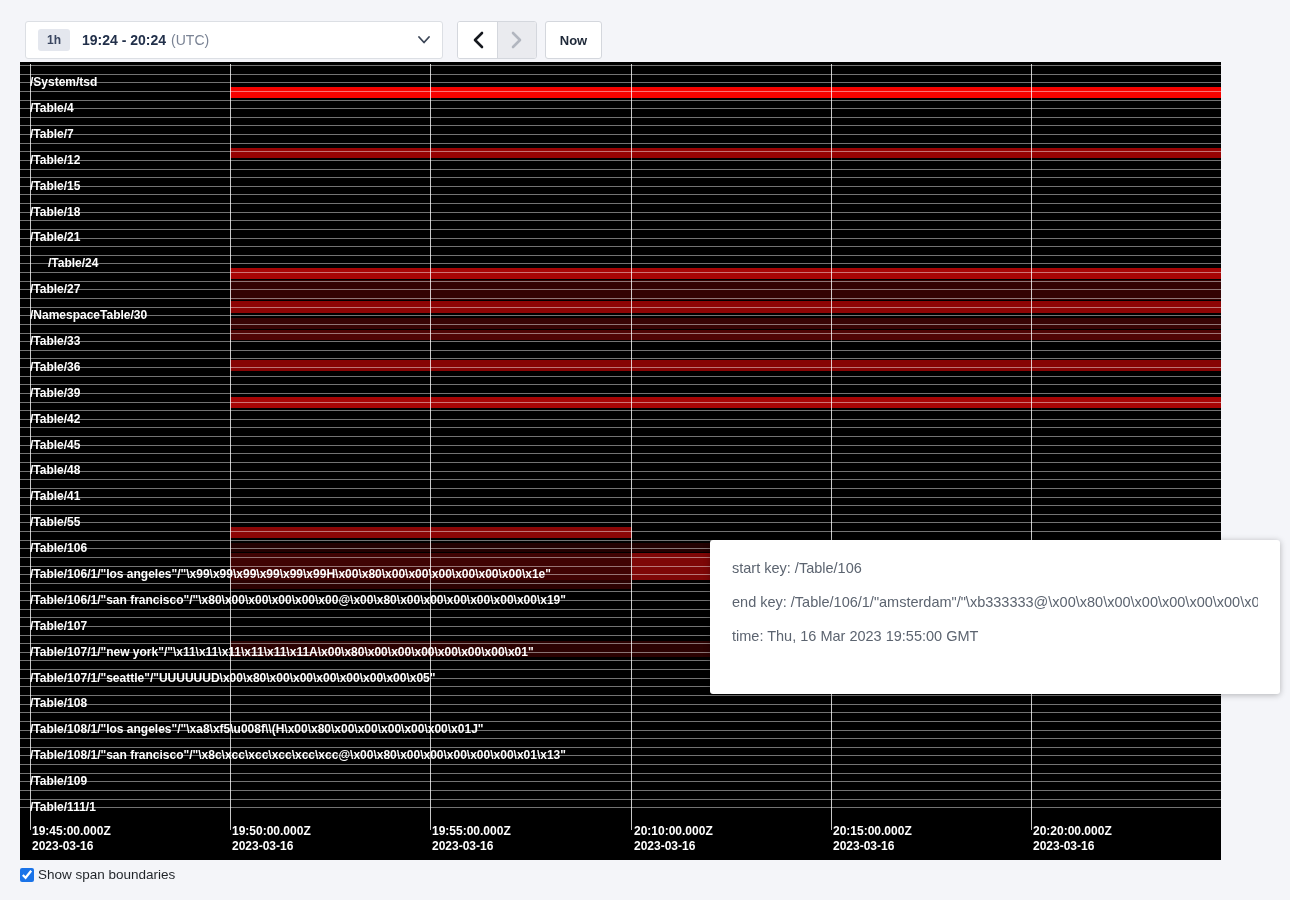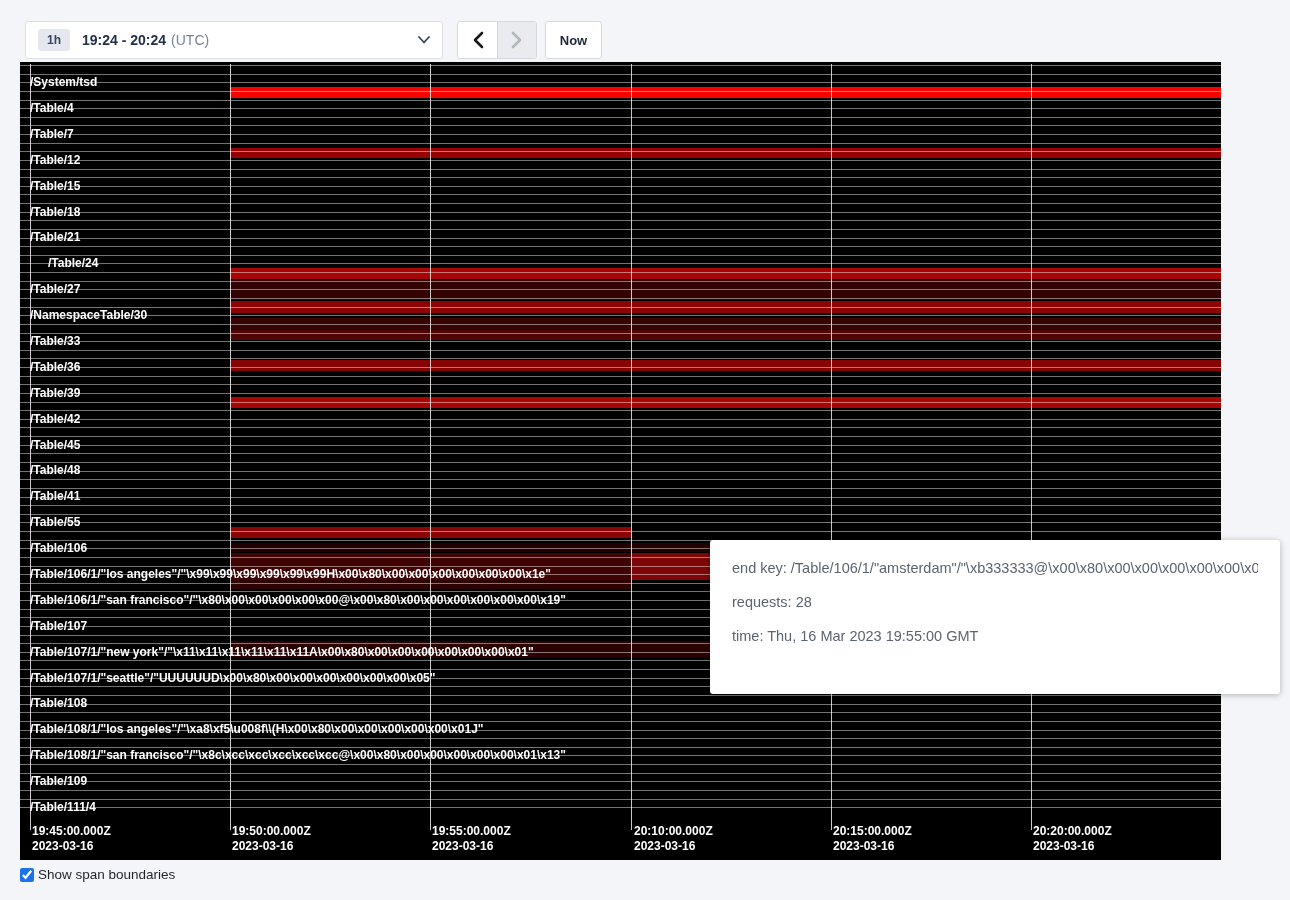--- a/index.html
+++ b/index.html
@@ -236,37 +236,37 @@
     <div class="row-label" style="left: 10px; top: 480.15px;">/Table/106</div>
     <div class="row-label" style="left: 10px; top: 506.04px;">/Table/106/1/"los angeles"/"\x99\x99\x99\x99\x99\x99H\x00\x80\x00\x00\x00\x00\x00\x00\x1e"</div>
     <div class="row-label" style="left: 10px; top: 531.93px;">/Table/106/1/"san francisco"/"\x80\x00\x00\x00\x00\x00@\x00\x80\x00\x00\x00\x00\x00\x00\x19"</div>
     <div class="row-label" style="left: 10px; top: 557.82px;">/Table/107</div>
     <div class="row-label" style="left: 10px; top: 583.71px;">/Table/107/1/"new york"/"\x11\x11\x11\x11\x11\x11A\x00\x80\x00\x00\x00\x00\x00\x00\x01"</div>
     <div class="row-label" style="left: 10px; top: 609.6px;">/Table/107/1/"seattle"/"UUUUUUD\x00\x80\x00\x00\x00\x00\x00\x00\x05"</div>
     <div class="row-label" style="left: 10px; top: 635.49px;">/Table/108</div>
     <div class="row-label" style="left: 10px; top: 661.38px;">/Table/108/1/"los angeles"/"\xa8\xf5\u008f\\(H\x00\x80\x00\x00\x00\x00\x00\x01J"</div>
     <div class="row-label" style="left: 10px; top: 687.27px;">/Table/108/1/"san francisco"/"\x8c\xcc\xcc\xcc\xcc\xcc@\x00\x80\x00\x00\x00\x00\x00\x01\x13"</div>
     <div class="row-label" style="left: 10px; top: 713.16px;">/Table/109</div>
-    <div class="row-label" style="left: 10px; top: 739.05px;">/Table/111/4</div>
+    <div class="row-label" style="left: 10px; top: 739.05px;">/Table/111/1</div>
     <div class="axis-label" style="left: 12px; top: 762px;">19:45:00.000Z</div>
     <div class="axis-label" style="left: 12px; top: 777px;">2023-03-16</div>
     <div class="axis-label" style="left: 212px; top: 762px;">19:50:00.000Z</div>
     <div class="axis-label" style="left: 212px; top: 777px;">2023-03-16</div>
     <div class="axis-label" style="left: 412px; top: 762px;">19:55:00.000Z</div>
     <div class="axis-label" style="left: 412px; top: 777px;">2023-03-16</div>
     <div class="axis-label" style="left: 614px; top: 762px;">20:10:00.000Z</div>
     <div class="axis-label" style="left: 614px; top: 777px;">2023-03-16</div>
     <div class="axis-label" style="left: 813px; top: 762px;">20:15:00.000Z</div>
     <div class="axis-label" style="left: 813px; top: 777px;">2023-03-16</div>
     <div class="axis-label" style="left: 1013px; top: 762px;">20:20:00.000Z</div>
     <div class="axis-label" style="left: 1013px; top: 777px;">2023-03-16</div>
   </div>
 
 <div class="tooltip" id="tooltip">
+    <div class="tooltip-line">start key: /Table/106</div>
     <div class="tooltip-line">end key: /Table/106/1/"amsterdam"/"\xb333333@\x00\x80\x00\x00\x00\x00\x00\x00#"</div>
-    <div class="tooltip-line">requests: 28</div>
     <div class="tooltip-line">time: Thu, 16 Mar 2023 19:55:00 GMT</div>
   </div>
 
 <div class="footer">
   <input type="checkbox" id="spanChk" checked="" style="">
   <label for="spanChk">Show span boundaries</label>
 </div>
 
 </body></html>

